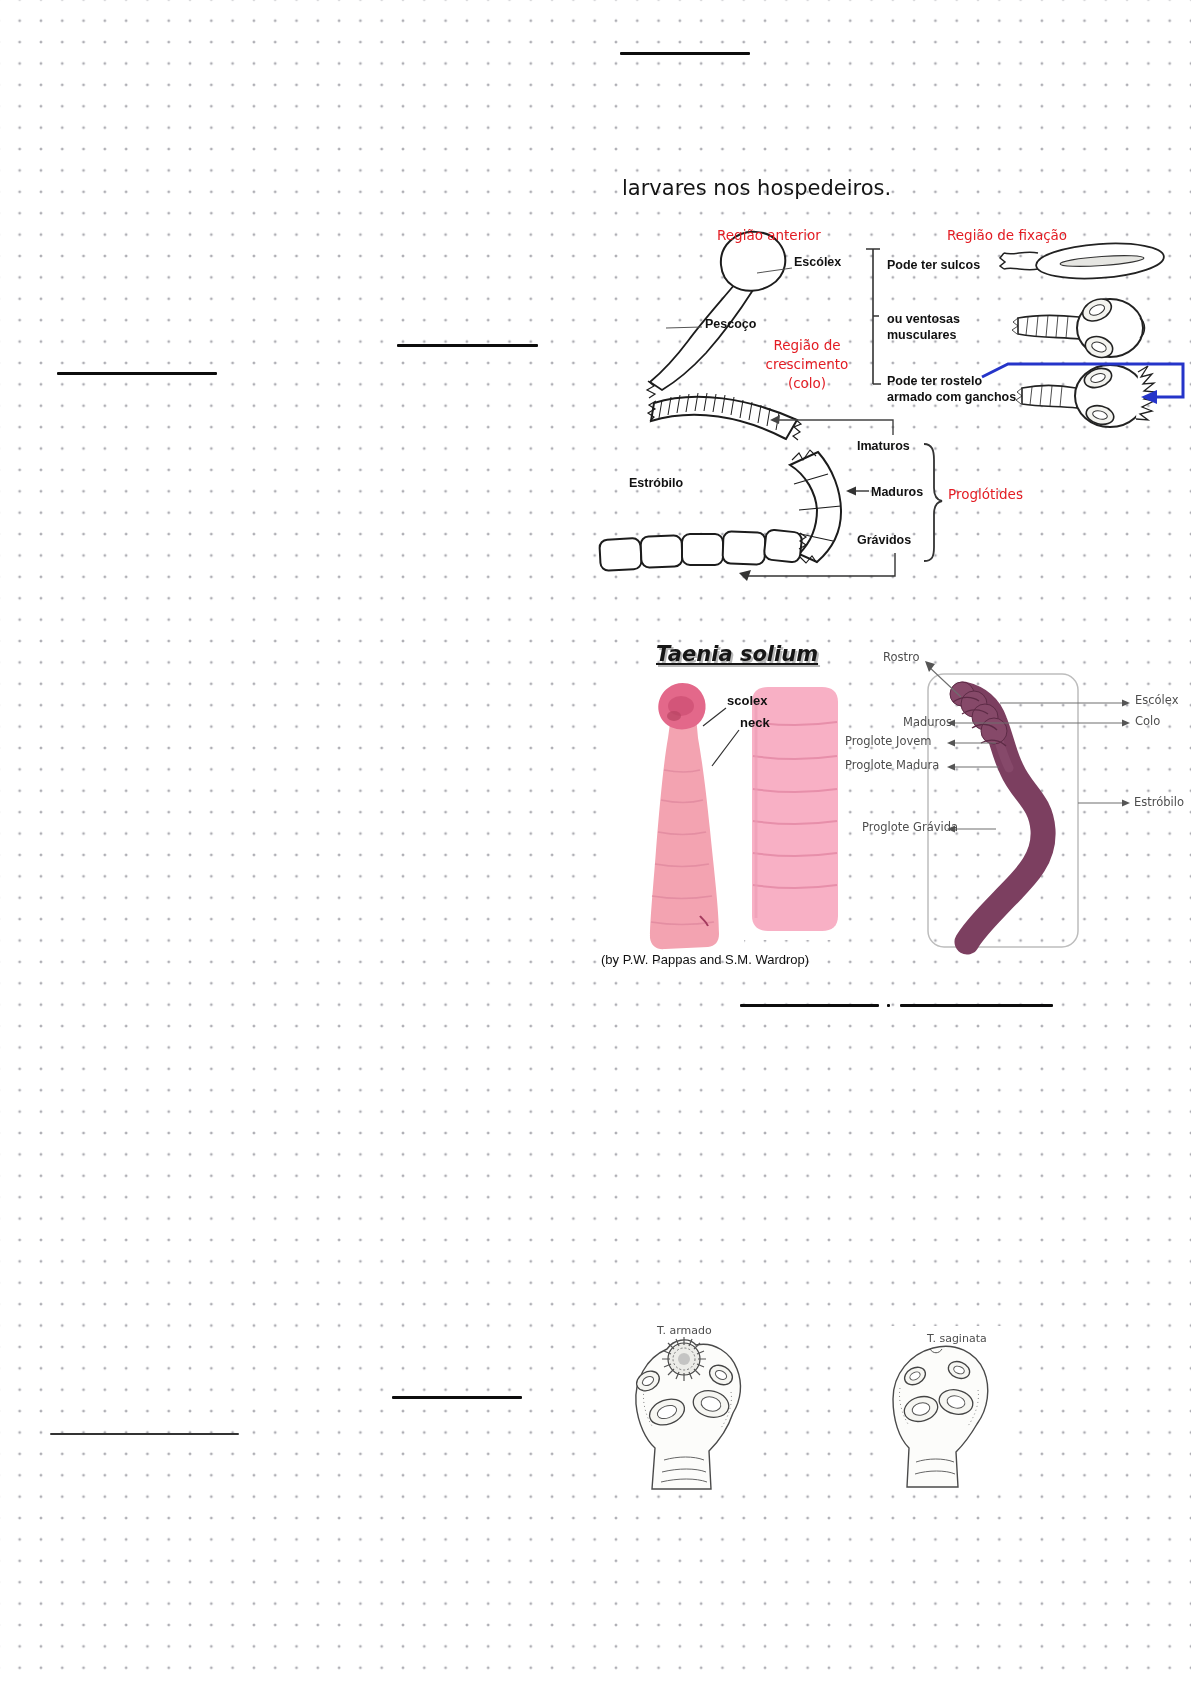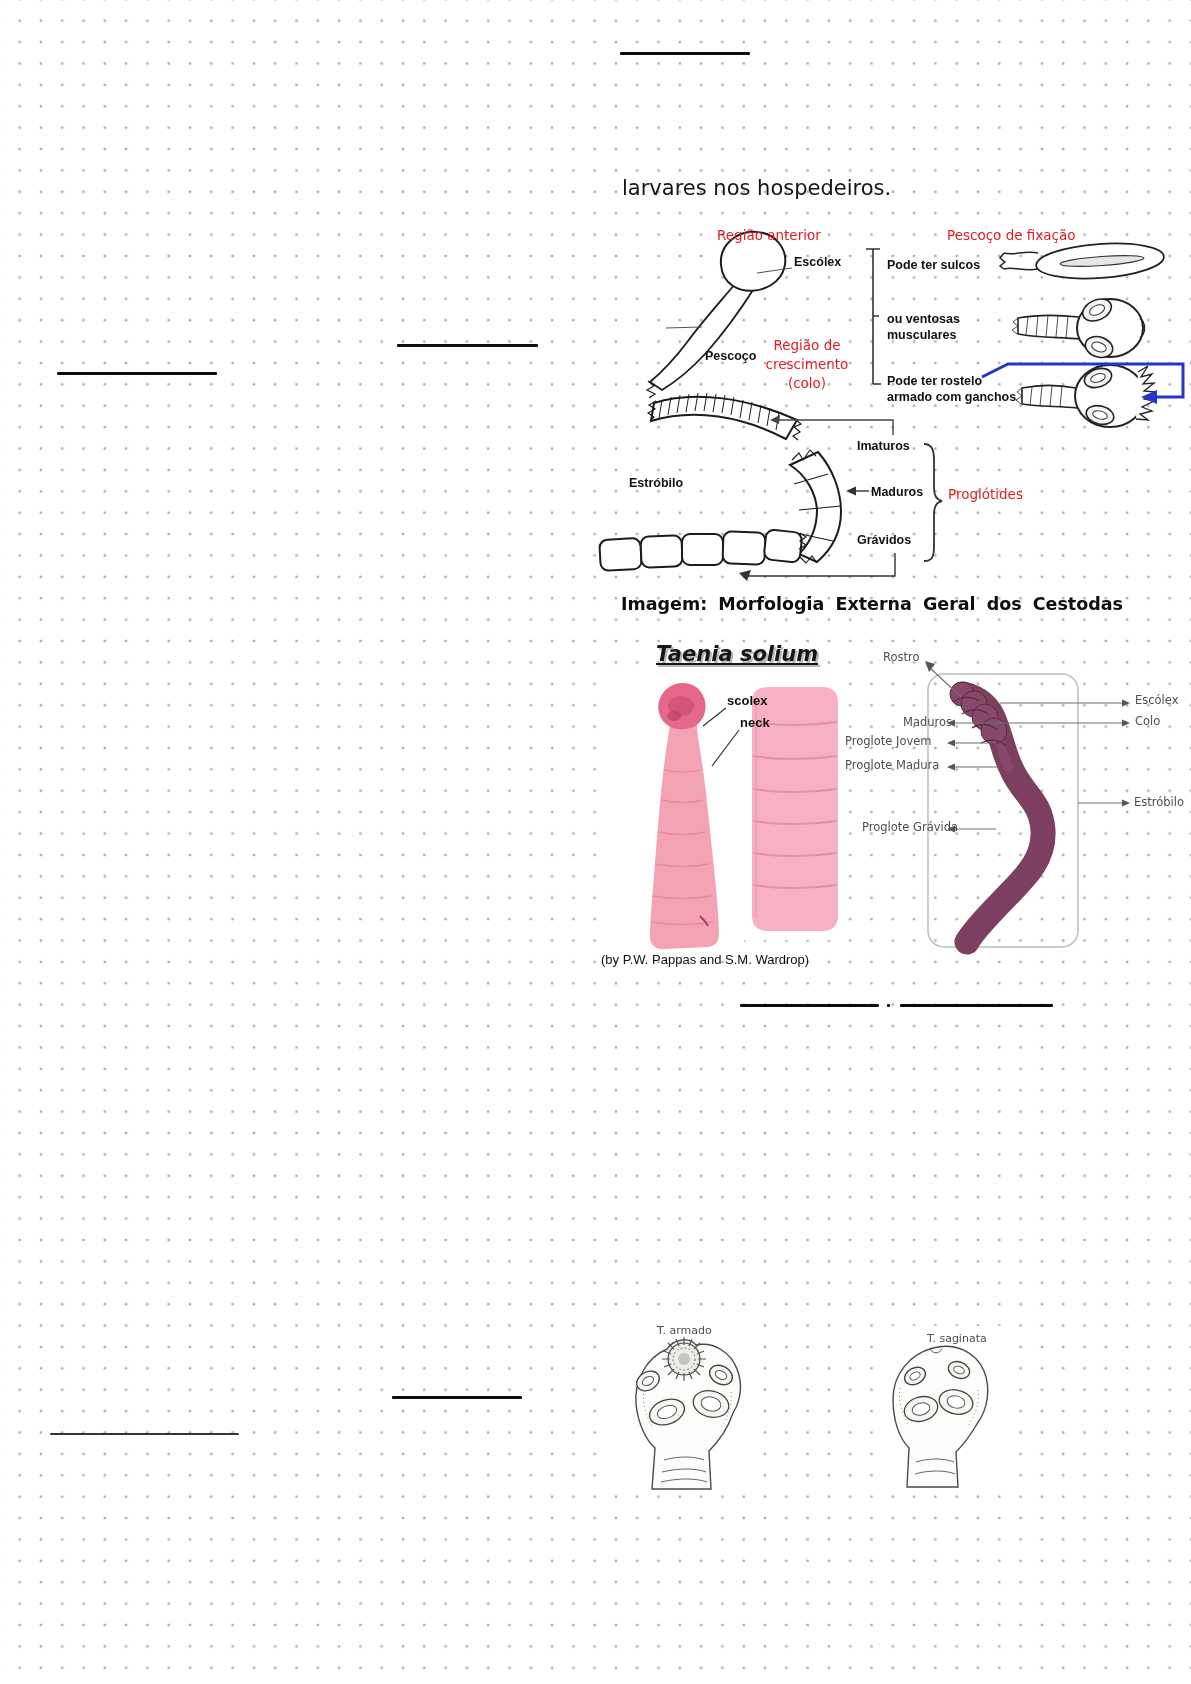--- a/index.html
+++ b/index.html
@@ -187,42 +187,41 @@
       <ellipse cx="956" cy="1402" rx="9" ry="6" transform="rotate(12 956 1402)" fill="#fff" stroke="#555" stroke-width="1"></ellipse>
       <path d="M916,1462 C928,1458 944,1458 954,1462 M915,1474 C928,1470 946,1470 955,1474" stroke="#666" stroke-width="1" fill="none"></path>
       <path d="M900,1388 C898,1400 902,1414 908,1424 M978,1390 C980,1402 975,1416 968,1426" stroke="#888" stroke-width="1" fill="none" stroke-dasharray="1,3"></path>
     </g>
   </svg>
 
   <div class="handwrite" style="left:622px;top:176px;">larvares nos hospedeiros.</div>
 
   <div class="red-label" style="left:717px;top:227px;">Região anterior</div>
   <div class="ink-label" style="left:794px;top:255px;">Escólex</div>
-  <div class="ink-label" style="left:705px;top:317px;margin-top:32px;">Pescoço</div>
+  <div class="ink-label" style="left:705px;top:317px;">Pescoço</div>
   <div class="red-label center" style="left:750px;top:336px;width:114px;line-height:19px;">
     <span>Região de</span><br>
     <span>crescimento</span><br>
     <span>(colo)</span>
   </div>
-  <div class="red-label" style="left:947px;top:227px;">Pescoço de fixação</div>
+  <div class="red-label" style="left:947px;top:227px;">Região de fixação</div>
   <div class="ink-label" style="left:887px;top:258px;">Pode ter sulcos</div>
   <div class="ink-label" style="left:887px;top:311px;line-height:16px;">
     <span>ou ventosas</span><br>
     <span>musculares</span>
   </div>
   <div class="ink-label" style="left:887px;top:373px;line-height:16px;">
     <span>Pode ter rostelo</span><br>
     <span>armado com ganchos</span>
   </div>
   <div class="ink-label" style="left:629px;top:476px;">Estróbilo</div>
   <div class="ink-label" style="left:857px;top:439px;">Imaturos</div>
   <div class="ink-label" style="left:871px;top:485px;">Maduros</div>
   <div class="ink-label" style="left:857px;top:533px;">Grávidos</div>
   <div class="red-label" style="left:948px;top:486px;">Proglótides</div>
-  <div class="caption" style="left:621px;top:594px;">Imagem: Morfologia Externa Geral dos Cestodas</div>
 
   <div class="title-italic" style="left:656px;top:642px;">Taenia solium</div>
   <div class="ink-label" style="left:727px;top:693px;font-size:13px;">scolex</div>
   <div class="ink-label" style="left:740px;top:715px;font-size:13px;">neck</div>
   <div class="gray-label" style="left:883px;top:650px;">Rostro</div>
   <div class="gray-label" style="left:903px;top:715px;">Maduros</div>
   <div class="gray-label" style="left:845px;top:734px;">Proglote Jovem</div>
   <div class="gray-label" style="left:845px;top:758px;">Proglote Madura</div>
   <div class="gray-label" style="left:845px;top:820px;margin-left:17px;">Proglote Grávida</div>
   <div class="gray-label" style="left:1135px;top:693px;">Escólex</div>

